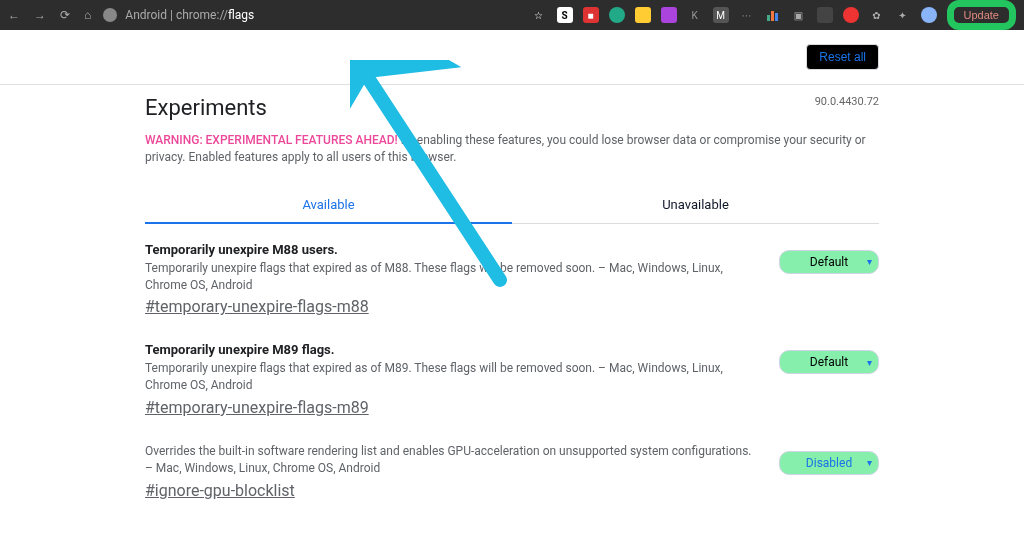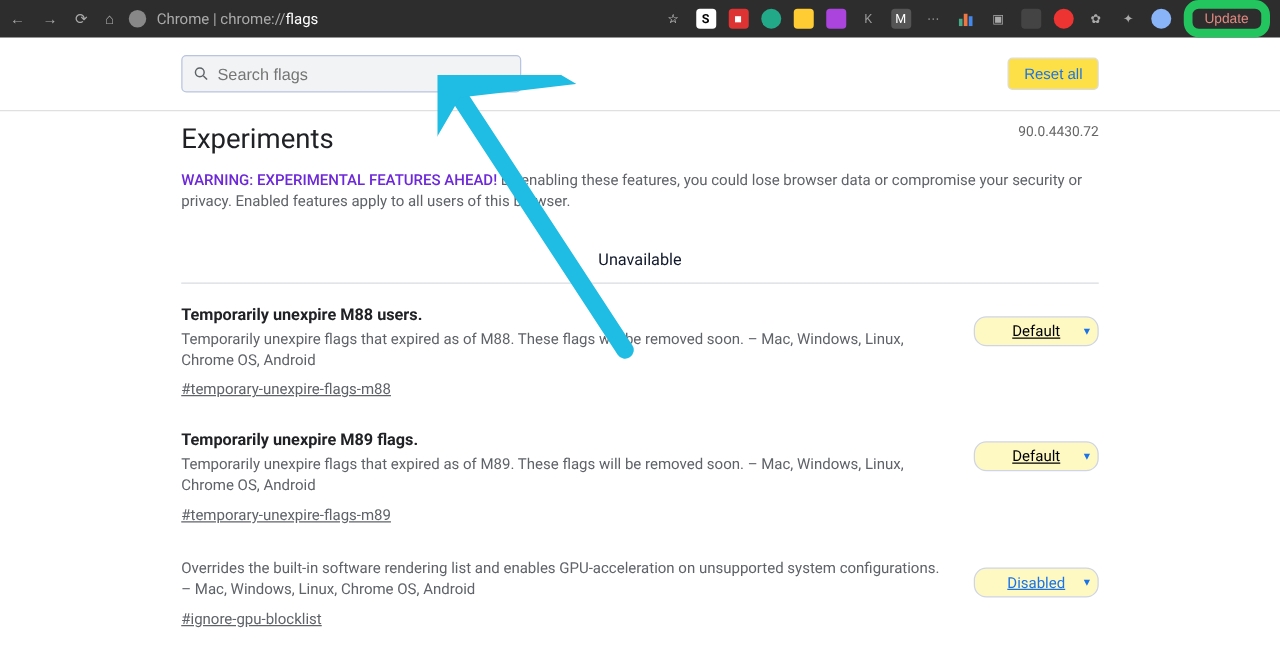--- a/index.html
+++ b/index.html
@@ -15,61 +15,61 @@
   .addr-text .page { color: #fff; }
   .ext-icons { margin-left: auto; display: flex; gap: 10px; align-items: center; }
   .ext-icons .ico { width: 16px; height: 16px; display:inline-flex; align-items:center; justify-content:center; font-size:10px; border-radius:3px; }
   .update-btn { border:7px solid #22c55e; color:#e08a80; padding:2px 10px; border-radius:12px; font-size:11px; background:transparent; }
   
   
   .page-wrap { position: relative; }
   .top-bar { display:flex; align-items:center; padding: 14px 0; max-width: 734px; margin: 0 auto; }
   .search-wrap { display:flex; align-items:center; border:1px solid #b9c4e0; background:#f1f3f4; border-radius:4px; width: 272px; height:30px; padding:0 8px; gap:6px; }
   .search-wrap input { border:none; background:transparent; outline:none; font-size:13px; flex:1; color:#555; }
-  .reset-btn { margin-left:auto; border:1px solid #dadce0; color:#1a73e8; background:#fde047; padding:5px 12px; border-radius:4px; font-size:12px; cursor:pointer; }
+  .reset-btn { margin-left:auto; border:1px solid #dadce0; color:#1a73e8; background:#000000; padding:5px 12px; border-radius:4px; font-size:12px; cursor:pointer; }
   .divider { border-bottom:1px solid #e0e0e0; }
   
   .content { max-width: 734px; margin: 0 auto; padding-top: 10px; }
   .heading-row { display:flex; align-items:flex-start; justify-content:space-between; }
   h1 { font-size: 22px; font-weight: 400; color:#202124; }
   .version { font-size: 11px; color:#666; }
   .warning { font-size: 12px; color:#5f6368; margin-top: 12px; line-height:1.45; }
-  .warning .warn-red { color:#6d28d9; font-weight:500; }
+  .warning .warn-red { color:#ec4899; font-weight:500; }
   
   .tabs { display:flex; margin-top: 20px; border-bottom:1px solid #dadce0; }
   .tab { flex:1; text-align:center; padding:10px 0; font-size:13px; color:#0f172a; cursor:pointer; }
   .tab.active { color:#1a73e8; border-bottom:2px solid #1a73e8; margin-bottom:-1px; }
   
   .flag { display:flex; padding: 18px 0 8px; gap: 20px; }
   .flag-info { flex:1; }
   .flag-title { font-size:13px; font-weight:700; color:#202124; margin-bottom:3px; }
   .flag-desc { font-size:12px; color:#5f6368; line-height:1.4; margin-bottom:4px; }
-  .flag-link { font-size:12px; color:#5f6368; text-decoration:underline; }
+  .flag-link { font-size:16px; color:#5f6368; text-decoration:underline; }
   .flag-ctrl { width:100px; padding-top:8px; }
-  .flag-select { width:100px; height:24px; border:1px solid #cfd4e6; border-radius:10px; text-align:center; font-size:12px; background:#fef9c3; position:relative; display:flex; align-items:center; justify-content:center; color:#000; cursor:pointer;text-decoration:underline; }
+  .flag-select { width:100px; height:24px; border:1px solid #cfd4e6; border-radius:10px; text-align:center; font-size:12px; background:#86efac; position:relative; display:flex; align-items:center; justify-content:center; color:#000; cursor:pointer; }
   .flag-select.blue { color:#1a73e8;text-align:right; }
   .flag-select::after { content:"▾"; position:absolute; right:6px; font-size:10px; color:#1a73e8; }
   
   
   .arrow-svg { position:absolute; left:350px; top:30px; pointer-events:none; }
 </style>
 </head>
 <body>
 
 <div class="browser-bar">
   <div class="nav-icons">
     <span>←</span>
     <span>→</span>
     <span>⟳</span>
     <span>⌂</span>
   </div>
   <div class="addr-bar">
     <span class="chrome-icon"></span>
     <span class="addr-text">
-      <span>Chrome | </span><span>chrome://</span><span class="page">flags</span>
+      <span>Android | </span><span>chrome://</span><span class="page">flags</span>
     </span>
   </div>
   <div class="ext-icons">
     <span class="ico" style="color:#fff">☆</span>
     <span class="ico" style="background:#fff;color:#000;font-weight:700">S</span>
     <span class="ico" style="background:#d33;color:#fff">■</span>
     <span class="ico" style="background:#2a8;border-radius:50%"></span>
     <span class="ico" style="background:#fc3"></span>
     <span class="ico" style="background:#a4d"></span>
     <span class="ico" style="color:#999">K</span>
@@ -88,41 +88,35 @@
     <span class="ico" style="color:#aaa">✿</span>
     <span class="ico" style="color:#aaa">✦</span>
     <span class="ico" style="background:#8ab4f8;border-radius:50%"></span>
     <button class="update-btn">Update</button>
   </div>
 </div>
 
 <div class="page-wrap">
 
   <div class="top-bar">
-    <div class="search-wrap">
-      <svg width="14" height="14" viewBox="0 0 24 24">
-          <circle cx="10" cy="10" r="6" fill="none" stroke="#5f6368" stroke-width="2"></circle>
-          <line x1="15" y1="15" x2="20" y2="20" stroke="#5f6368" stroke-width="2"></line>
-        </svg>
-      <input type="text" placeholder="Search flags" style="">
-    </div>
     <button class="reset-btn">Reset all</button>
   </div>
   <div class="divider"></div>
 
   <div class="content">
     <div class="heading-row">
       <h1>Experiments</h1>
       <span class="version">90.0.4430.72</span>
     </div>
     <p class="warning">
       <span class="warn-red">WARNING: EXPERIMENTAL FEATURES AHEAD!</span><span> By enabling these features, you could lose browser data or compromise your security or privacy. Enabled features apply to all users of this browser.</span>
     </p>
 
     <div class="tabs">
+      <div class="tab active">Available</div>
       <div class="tab">Unavailable</div>
     </div>
 
     <div id="flag-list">
         <div class="flag">
           <div class="flag-info"><div class="flag-title">Temporarily unexpire M88 users.</div><div class="flag-desc">Temporarily unexpire flags that expired as of M88. These flags will be removed soon. – Mac, Windows, Linux, Chrome OS, Android</div><a class="flag-link" href="#">#temporary-unexpire-flags-m88</a></div>
           <div class="flag-ctrl">
             <div class="flag-select">Default</div>
           </div>
         </div>

